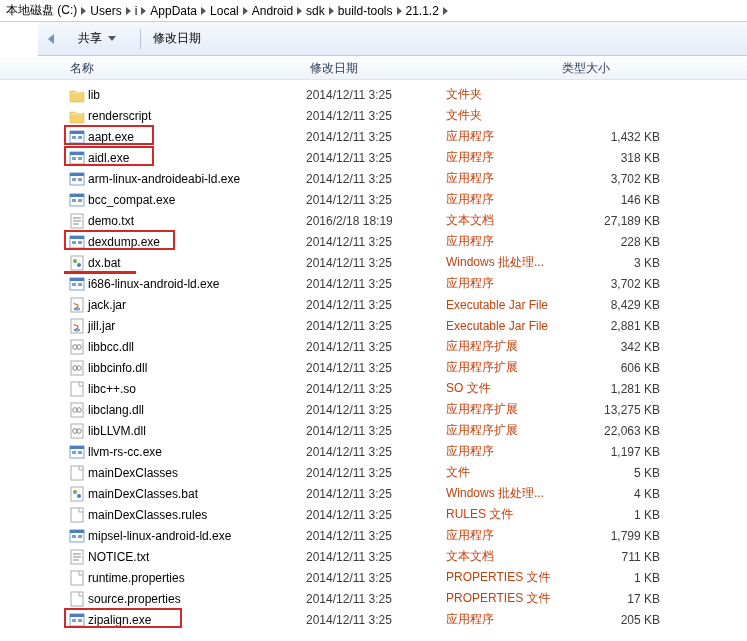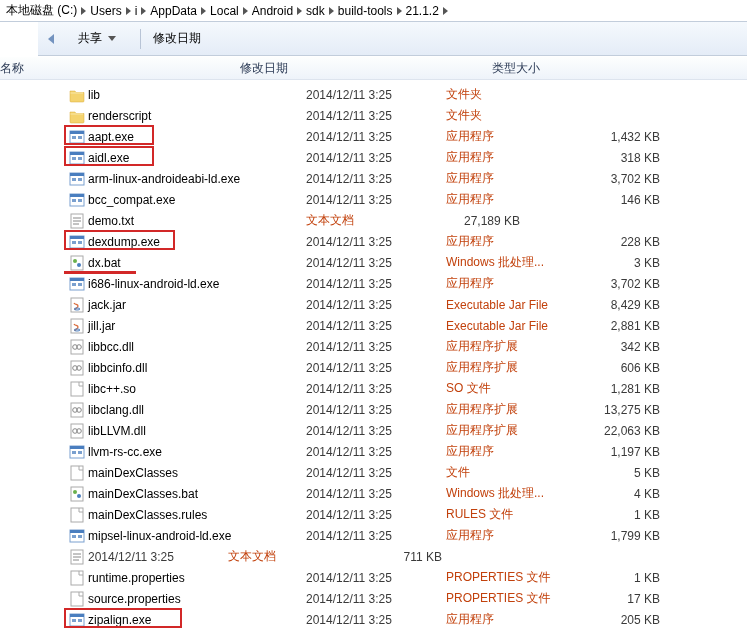--- a/index.html
+++ b/index.html
@@ -55,20 +55,21 @@
       border-top: 5px solid #555;
       vertical-align: middle;
     }
     .headers {
       display: flex;
       align-items: center;
       background: linear-gradient(#fdfefe, #eef3fa);
       border-top: 1px solid #fff;
       border-bottom: 1px solid #dde4ee;
       height: 24px;
+      padding-left: 70px;
       color: #2b3a55;
     }
     .col-name { width: 240px; }
     .col-date { width: 140px; }
     .col-type { width: 136px; text-align: right; }
     .col-size { width: 100px; text-align: left; }
     .file-list {
       padding-left: 70px;
       padding-top: 4px;
     }
@@ -237,20 +238,21 @@
       <div class="file-row">
         <span class="icon-cell">
           <svg class="icon-txt" viewBox="0 0 16 16">
             <rect x="2" y="1" width="12" height="14" fill="#fff" stroke="#aaa"></rect>
             <line x1="4" y1="5" x2="12" y2="5" stroke="#888"></line>
             <line x1="4" y1="8" x2="12" y2="8" stroke="#888"></line>
             <line x1="4" y1="11" x2="10" y2="11" stroke="#888"></line>
           </svg>
         </span>
         <span class="name-cell">demo.txt</span>
+        <span class="date-cell">2016/2/18 18:19</span>
         <span class="type-cell">文本文档</span>
         <span class="size-cell">27,189 KB</span>
       </div>
       <div class="file-row">
         <span class="icon-cell">
           <svg class="icon-exe" viewBox="0 0 16 16">
             <rect x="1" y="2" width="14" height="12" fill="#fff" stroke="#7aa0cf"></rect>
             <rect x="1" y="2" width="14" height="3" fill="#4a7ebf"></rect>
             <rect x="3" y="7" width="4" height="3" fill="#7aa0cf"></rect>
             <rect x="9" y="7" width="4" height="3" fill="#7aa0cf"></rect>
@@ -447,20 +449,21 @@
       </div>
       <div class="file-row">
         <span class="icon-cell">
           <svg class="icon-txt" viewBox="0 0 16 16">
             <rect x="2" y="1" width="12" height="14" fill="#fff" stroke="#aaa"></rect>
             <line x1="4" y1="5" x2="12" y2="5" stroke="#888"></line>
             <line x1="4" y1="8" x2="12" y2="8" stroke="#888"></line>
             <line x1="4" y1="11" x2="10" y2="11" stroke="#888"></line>
           </svg>
         </span>
+        <span class="name-cell">NOTICE.txt</span>
         <span class="date-cell">2014/12/11 3:25</span>
         <span class="type-cell">文本文档</span>
         <span class="size-cell">711 KB</span>
       </div>
       <div class="file-row">
         <span class="icon-cell">
           <svg class="icon-file" viewBox="0 0 16 16">
             <rect x="2" y="1" width="12" height="14" fill="#fff" stroke="#aaa"></rect>
             <path d="M10 1v4h4" fill="none" stroke="#aaa"></path>
           </svg>

